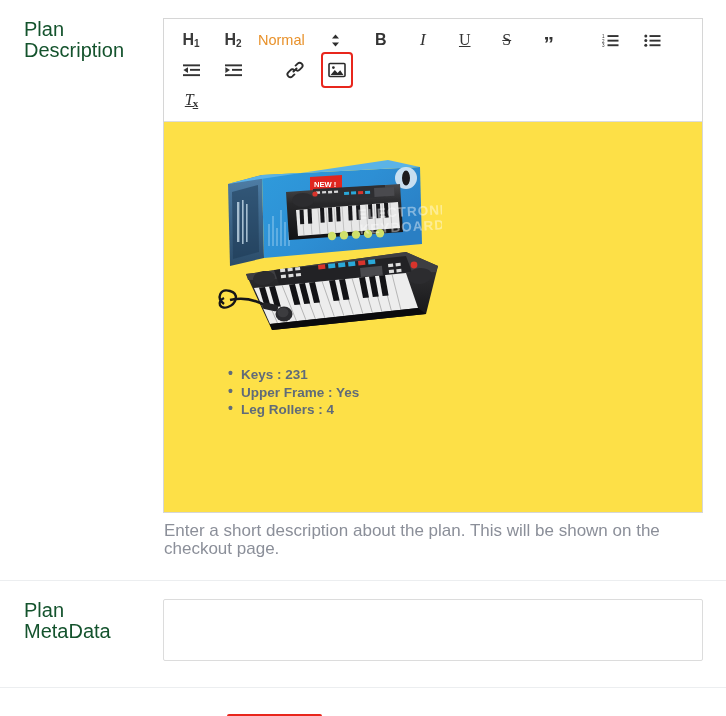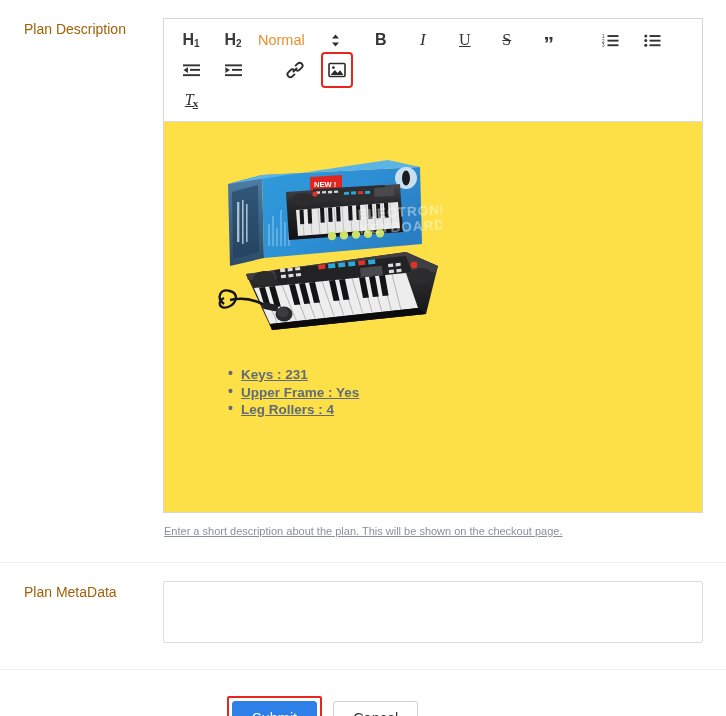--- a/index.html
+++ b/index.html
@@ -19,23 +19,23 @@
   
   .form-row {
     display: flex;
     align-items: flex-start;
     padding: 0;
   }
   .field-label {
     width: 163px;
     flex: 0 0 163px;
     padding: 19px 14px 0 24px;
-    font-size: 14px;
+    font-size: 20px;
     line-height: 21px;
-    color: #a16207;
+    color: #14532d;
     font-weight: 400;
   }
   .field-control {
     flex: 1 1 auto;
     padding-right: 24px;
   }
 
   
   .editor-wrap {
     border: 1px solid #d6d6d6;
@@ -142,35 +142,34 @@
   }
   .kb-list {
     margin: 28px 0 0 44px;
     padding: 0;
     list-style: none;
     color: #606b79;
     font-size: 13.5px;
     font-weight: 700;
     line-height: 17.5px;
   }
-  .kb-list li { position: relative; padding-left: 13px; text-decoration: underline; }
+  .kb-list li { position: relative; padding-left: 13px; }
   .kb-list li::before {
     content: "\2022";
     position: absolute;
     left: 0; top: -1px;
     font-size: 14px;
     color: #606b79;
   }
 
   .help-text {
     color: #8b8f99;
-    font-size: 11px;
+    font-size: 17px;
     padding: 9px 0 0 1px;
     line-height: 18px;
-    text-decoration: underline;
   }
 
   
   .divider {
     border: none;
     border-top: 1px solid #eceef0;
     margin: 0;
     width: 100%;
   }
 

